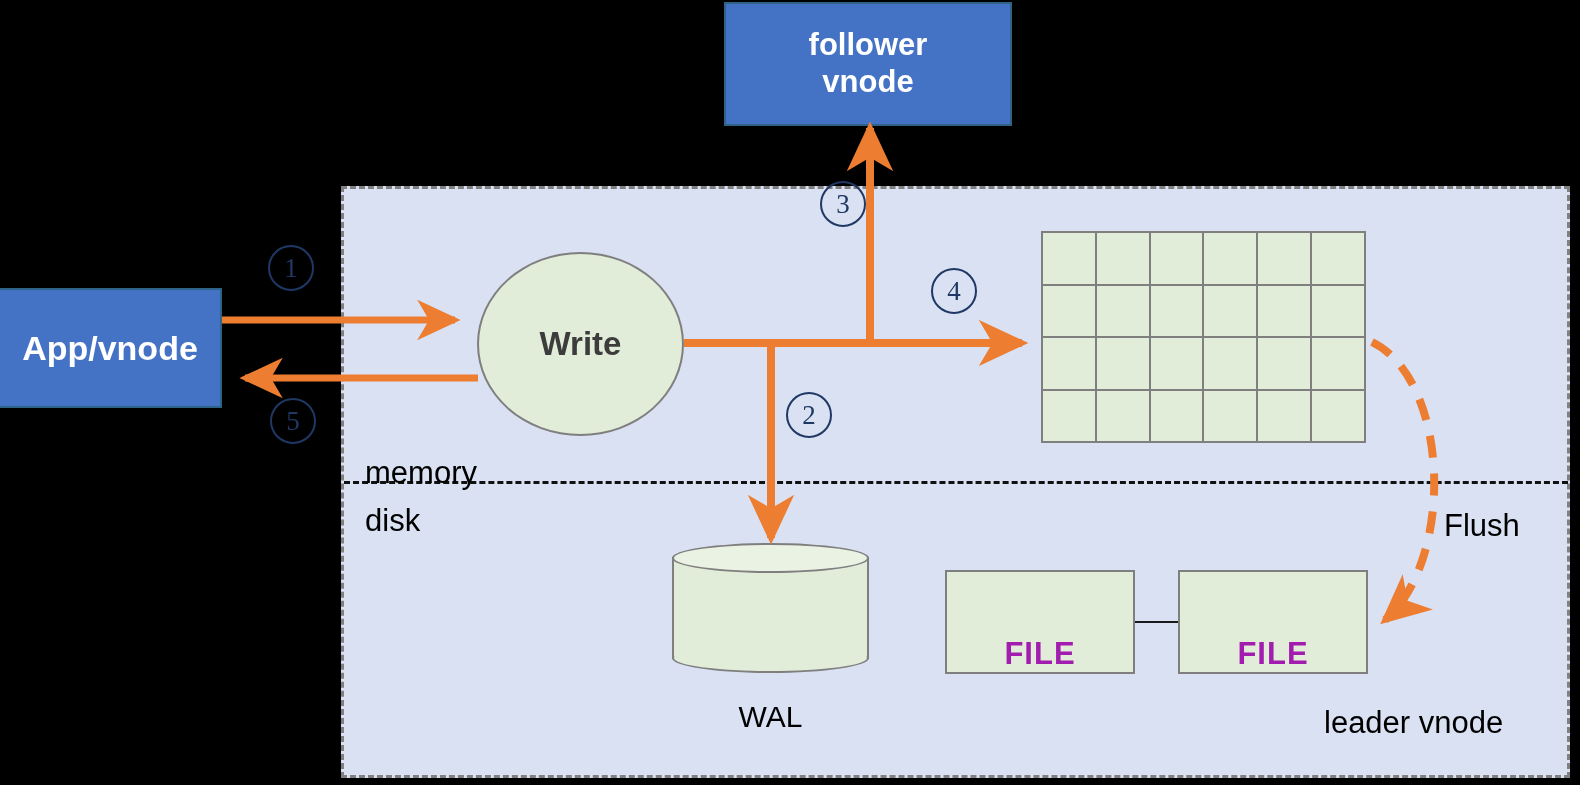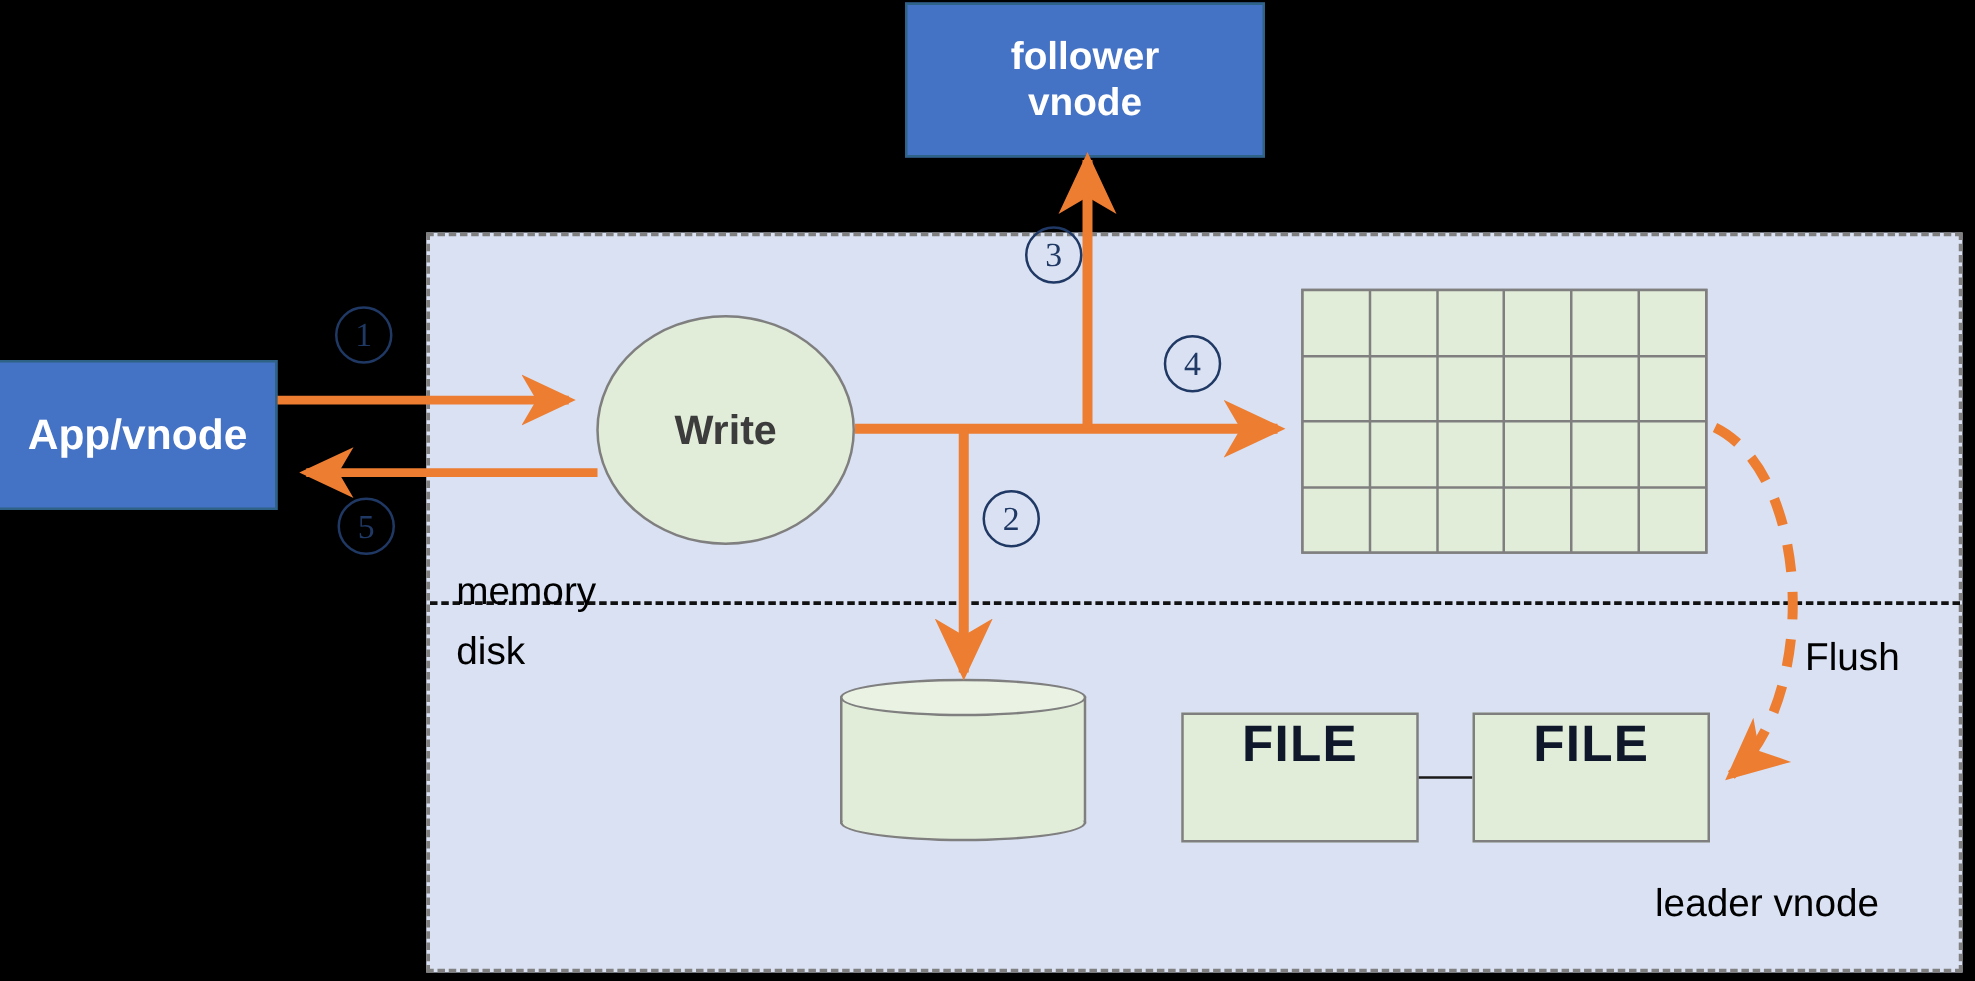--- a/index.html
+++ b/index.html
@@ -92,22 +92,22 @@
     position:absolute;left:672px;top:700px;width:197px;
     text-align:center;font-size:30px;color:#000;
   }
 
   
   .filebox{
     position:absolute;
     background:#E2EDD9;
     border:2px solid #7F7F7F;
     box-sizing:border-box;
-    display:flex;align-items:flex-start;justify-content:center;
-    font-size:41px;font-weight:bold;color:#0f172a;
+    display:flex;align-items:flex-end;justify-content:center;
+    font-size:31px;font-weight:bold;color:#a21caf;
     letter-spacing:1px;
   }
   #file-1{left:945px;top:570px;width:190px;height:104px;}
   #file-2{left:1178px;top:570px;width:190px;height:104px;}
   #file-link{
     position:absolute;left:1135px;top:621px;width:43px;height:2px;background:#1A1A1A;
   }
 
   
   .plainlabel{position:absolute;color:#000;font-size:31px;white-space:nowrap;}
@@ -189,20 +189,21 @@
     <div class="cell"></div>
     <div class="cell"></div>
     <div class="cell"></div>
   </div>
 
   <div id="wal-cyl">
     <div class="body"></div>
     <div class="bottom"></div>
     <div class="top"></div>
   </div>
+  <div id="wal-label" class="plainlabel" style="left:672px;top:700px;width:197px;text-align:center;">WAL</div>
 
   <div class="filebox" id="file-1">
     <span>FILE</span>
   </div>
   <div id="file-link"></div>
   <div class="filebox" id="file-2">
     <span>FILE</span>
   </div>
 
   <div class="plainlabel" id="memory-label">memory</div>

